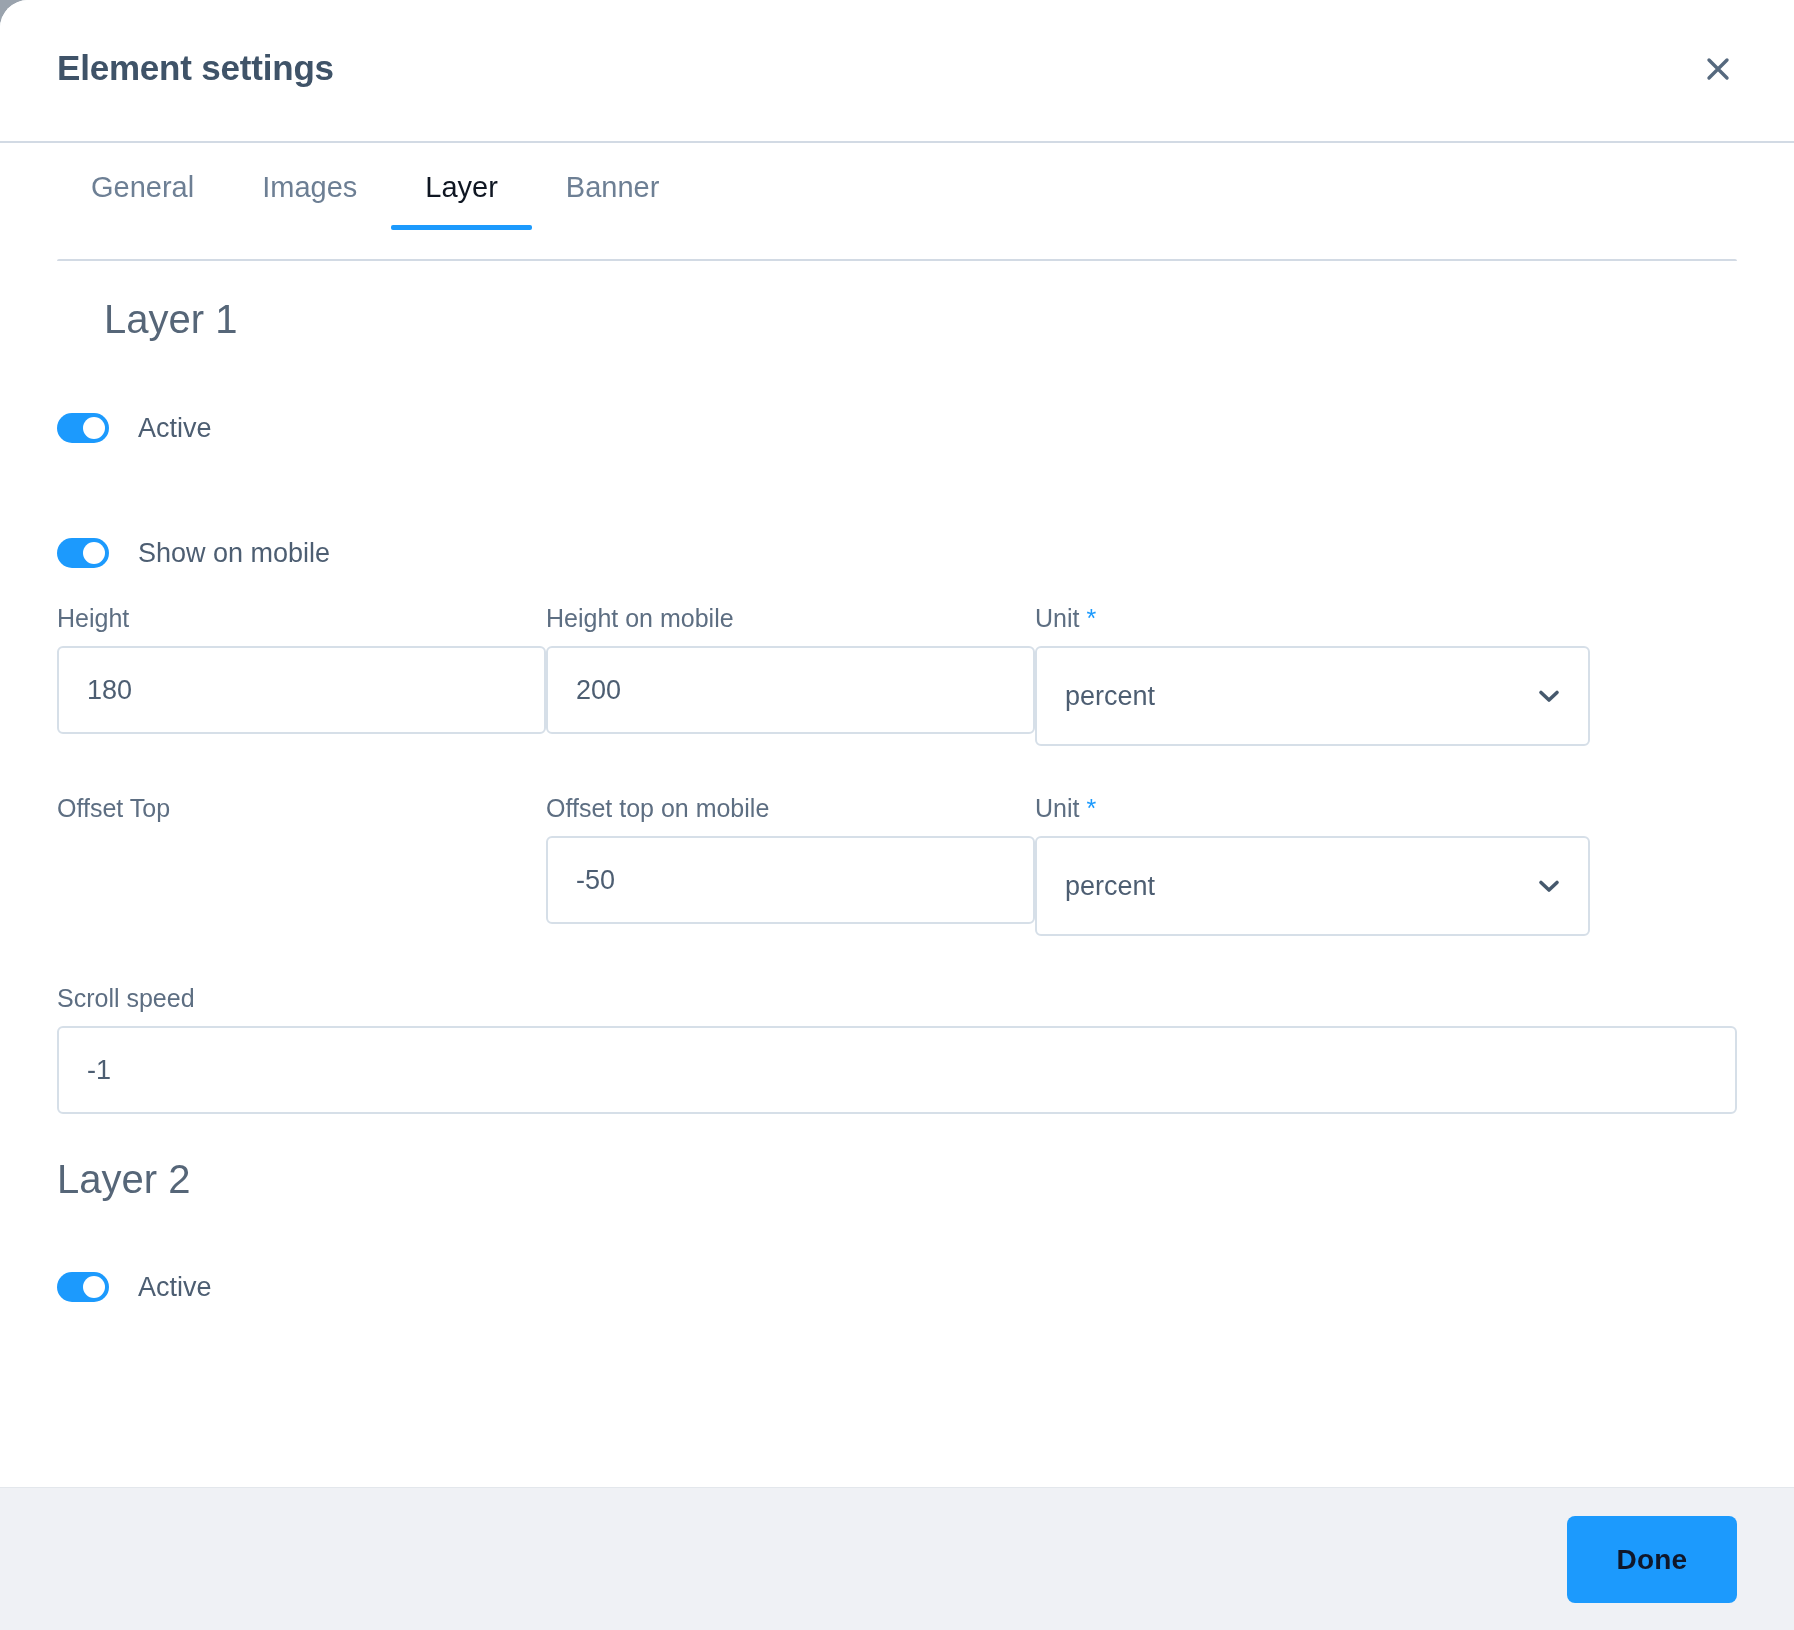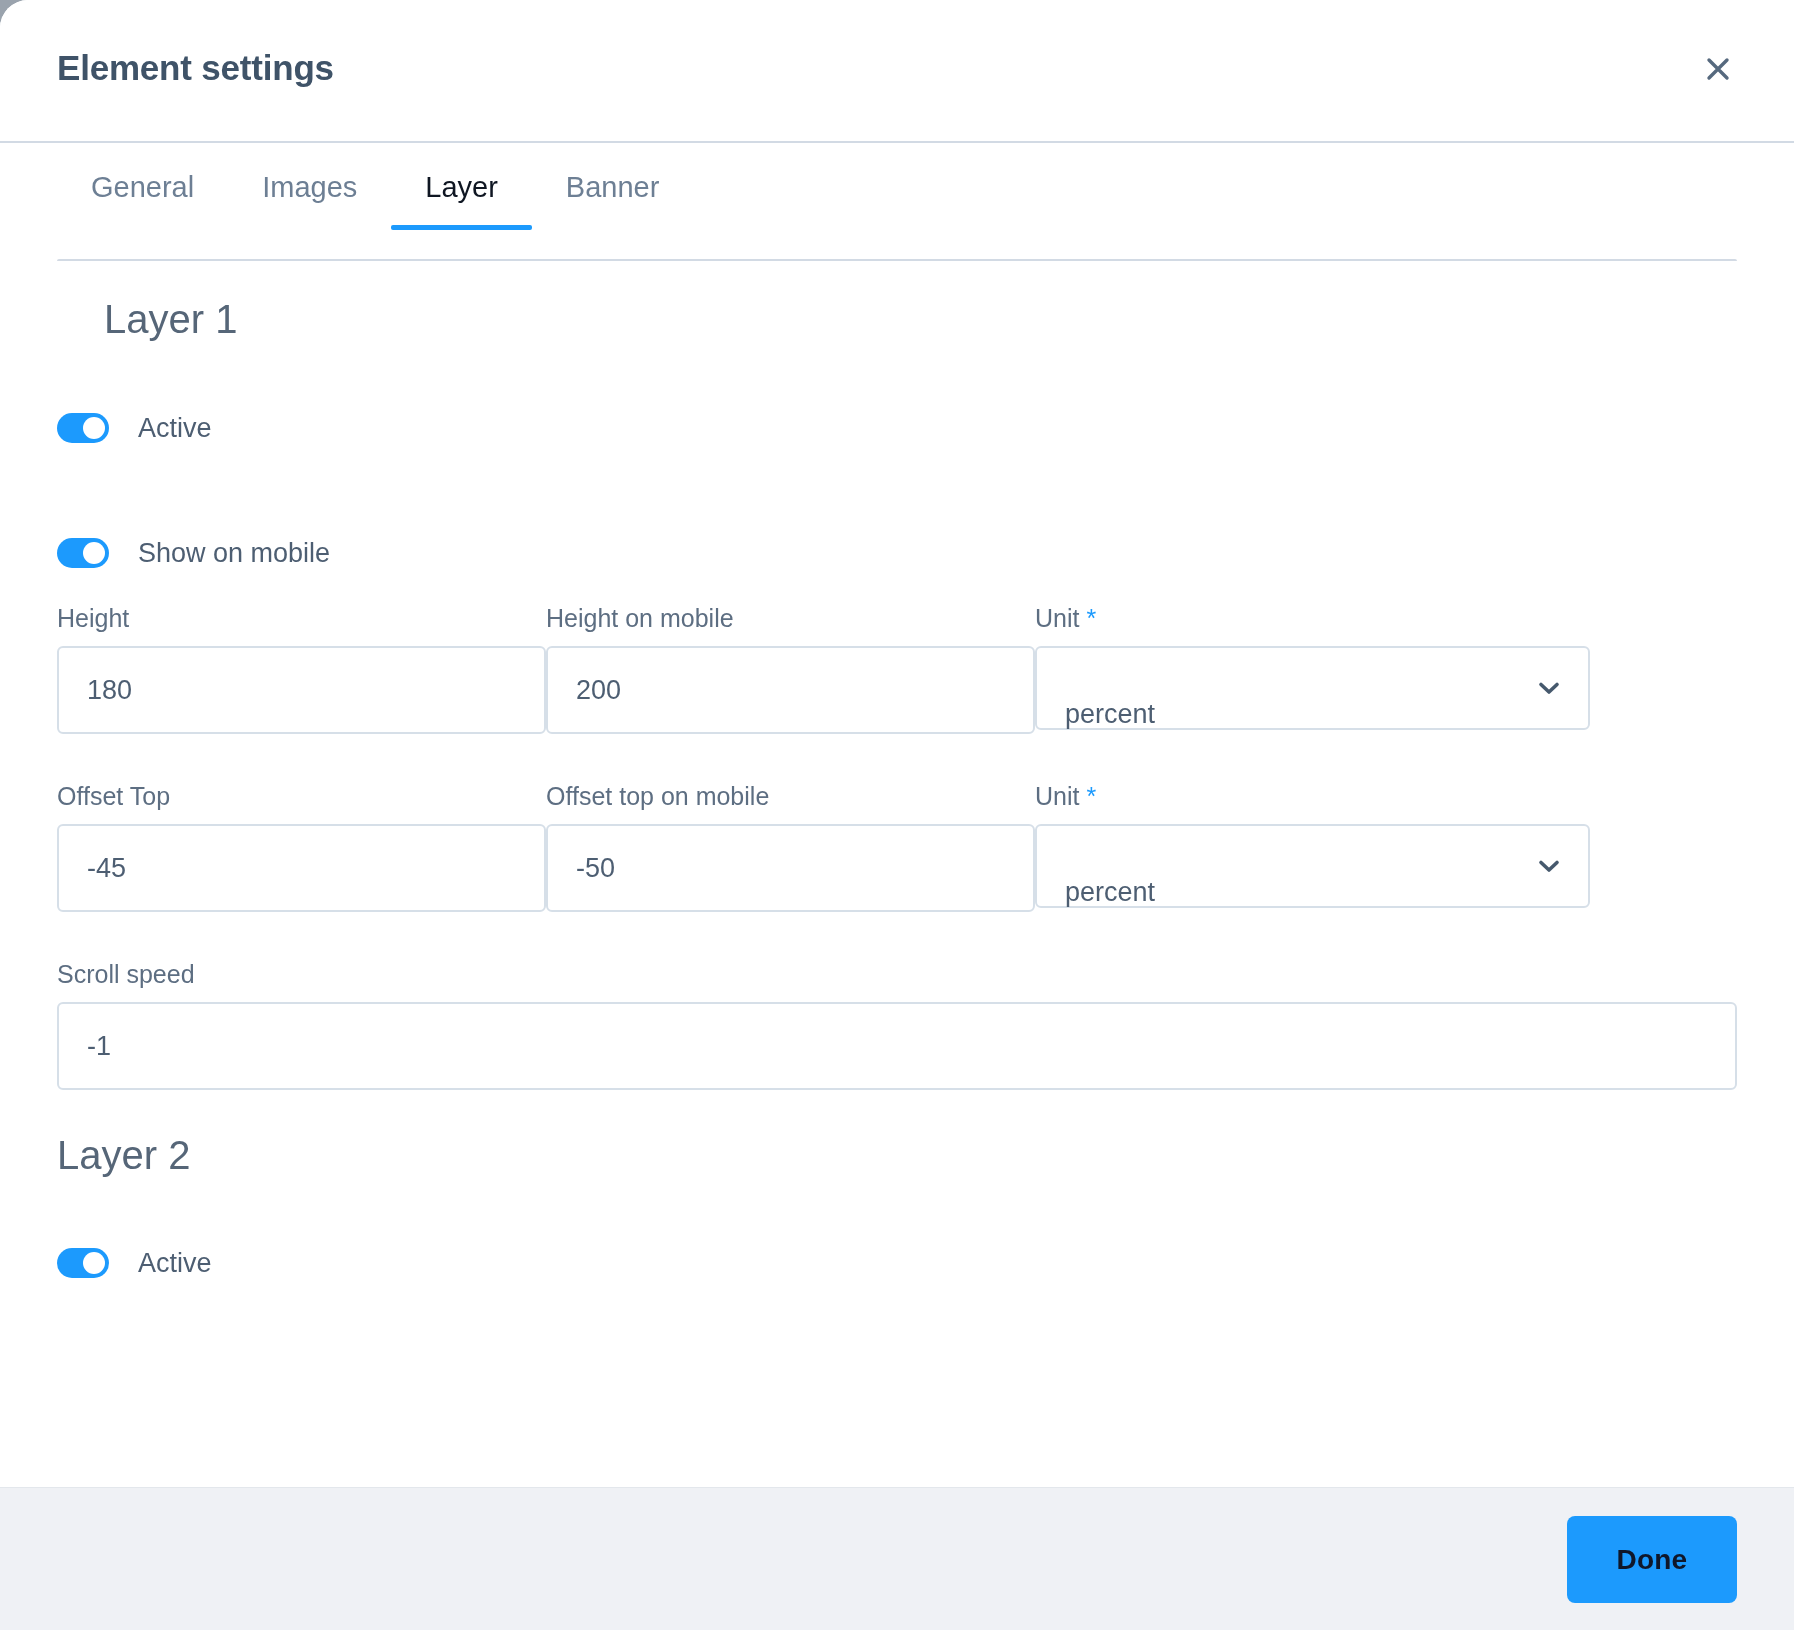--- a/index.html
+++ b/index.html
@@ -192,26 +192,26 @@
     padding: 0 28px;
     font-family: "Liberation Sans", sans-serif;
     outline: none;
     display: flex;
     align-items: center;
   }
   .field-grid .cell:nth-child(2) .text-input { border-left-width: 2px; }
 
   .select-box {
     width: 100%;
-    height: 84px;
+    height: 100px;
     border: 2px solid #d6dfe8;
     border-radius: 6px;
     background: #ffffff;
     display: flex;
-    align-items: flex-end;
+    align-items: center;
     padding: 0 28px;
     cursor: pointer;
     position: relative;
   }
   .select-value {
     font-size: 27px;
     color: #4d5e72;
     line-height: 1;
   }
   .select-chevron {
@@ -317,21 +317,20 @@
               <path d="M5 9.5 L13 17 L21 9.5" stroke="#46596d" stroke-width="3.6" fill="none" stroke-linecap="round" stroke-linejoin="round"></path>
             </svg>
           </span>
         </div>
       </div>
     </div>
 
     <div class="field-grid row2">
       <div class="cell">
         <div class="field-label">Offset Top</div>
-        <div class="text-input" placeholder="">-45</div>
       </div>
       <div class="cell">
         <div class="field-label">Offset top on mobile</div>
         <div class="text-input" placeholder="">-50</div>
       </div>
       <div class="cell col-3">
         <div class="field-label">
           <span>Unit</span>
           <span class="req">*</span>
         </div>

